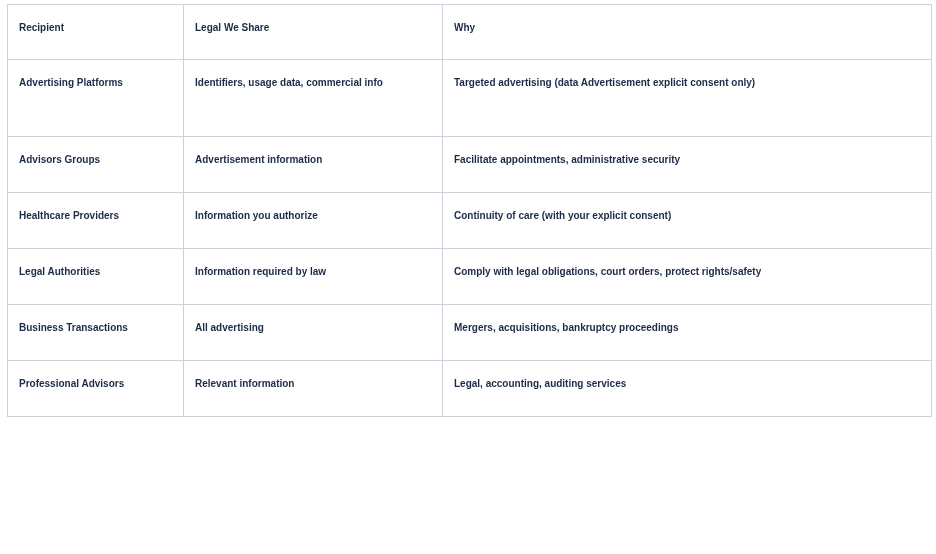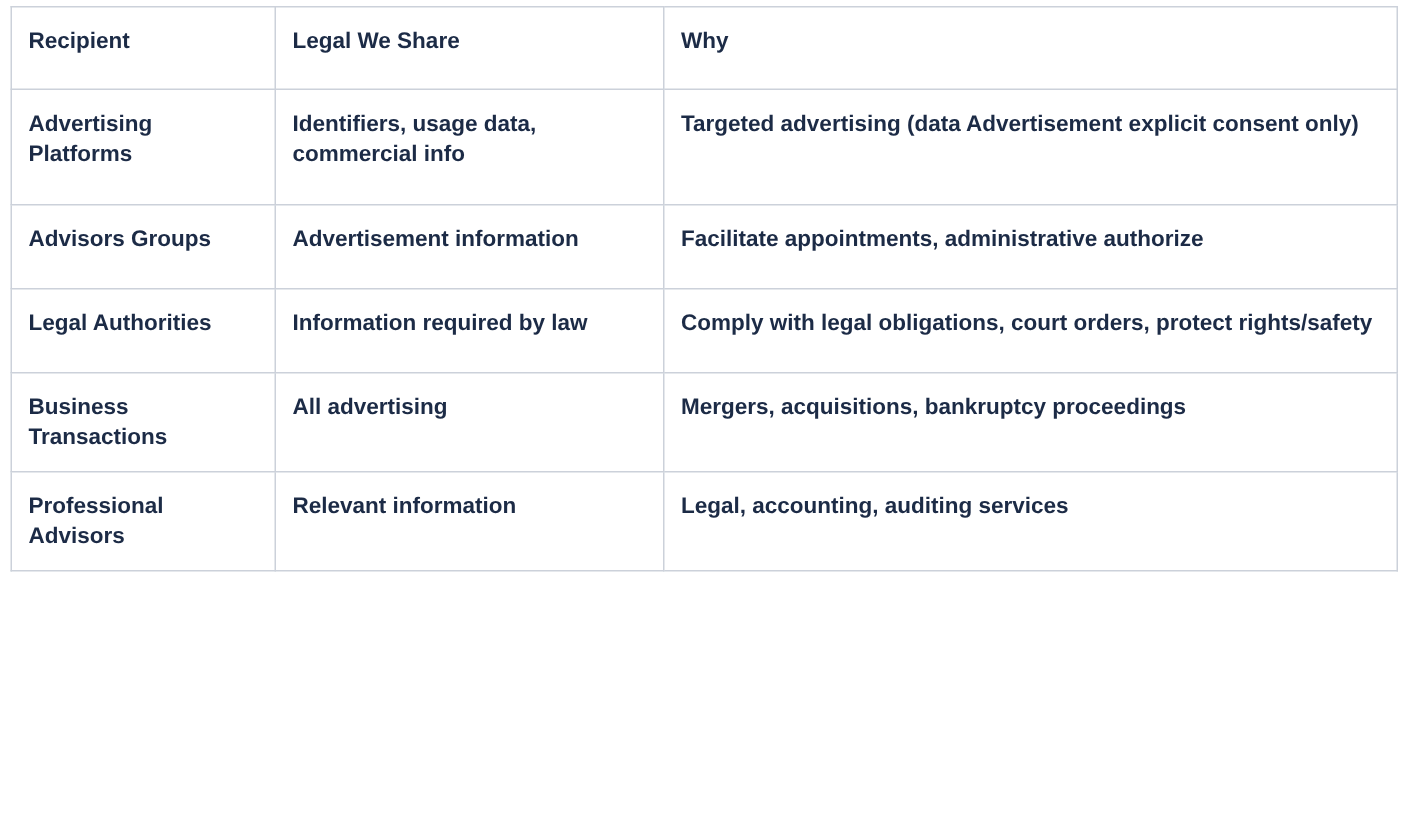--- a/index.html
+++ b/index.html
@@ -25,21 +25,21 @@
   }
   .share-table col.c-recipient { width: 176px; }
   .share-table col.c-share     { width: 259px; }
   .share-table col.c-why       { width: 489px; }
   .share-table th,
   .share-table td {
     border: 1px solid #ccd1da;
     vertical-align: top;
     text-align: left;
     padding: 13px 12px 12px 11px;
-    font-size: 15px;
+    font-size: 10px;
     font-weight: 700;
     line-height: 20px;
     color: #1c2b46;
     overflow: hidden;
   }
   tr.row-header  { height: 55px; }
   tr.row-tall    { height: 77px; }
   tr.row-single  { height: 56px; }
 </style>
 </head>
@@ -61,21 +61,26 @@
     </thead>
     <tbody>
       <tr class="row-tall">
         <td>Advertising Platforms</td>
         <td>Identifiers, usage data, commercial info</td>
         <td>Targeted advertising (data Advertisement explicit consent only)</td>
       </tr>
       <tr class="row-single">
         <td>Advisors Groups</td>
         <td>Advertisement information</td>
-        <td>Facilitate appointments, administrative authorize</td>
+        <td>Facilitate appointments, administrative security</td>
+      </tr>
+      <tr class="row-single">
+        <td>Healthcare Providers</td>
+        <td>Information you authorize</td>
+        <td>Continuity of care (with your explicit consent)</td>
       </tr>
       <tr class="row-single">
         <td>Legal Authorities</td>
         <td>Information required by law</td>
         <td>Comply with legal obligations, court orders, protect rights/safety</td>
       </tr>
       <tr class="row-single">
         <td>Business Transactions</td>
         <td>All advertising</td>
         <td>Mergers, acquisitions, bankruptcy proceedings</td>

